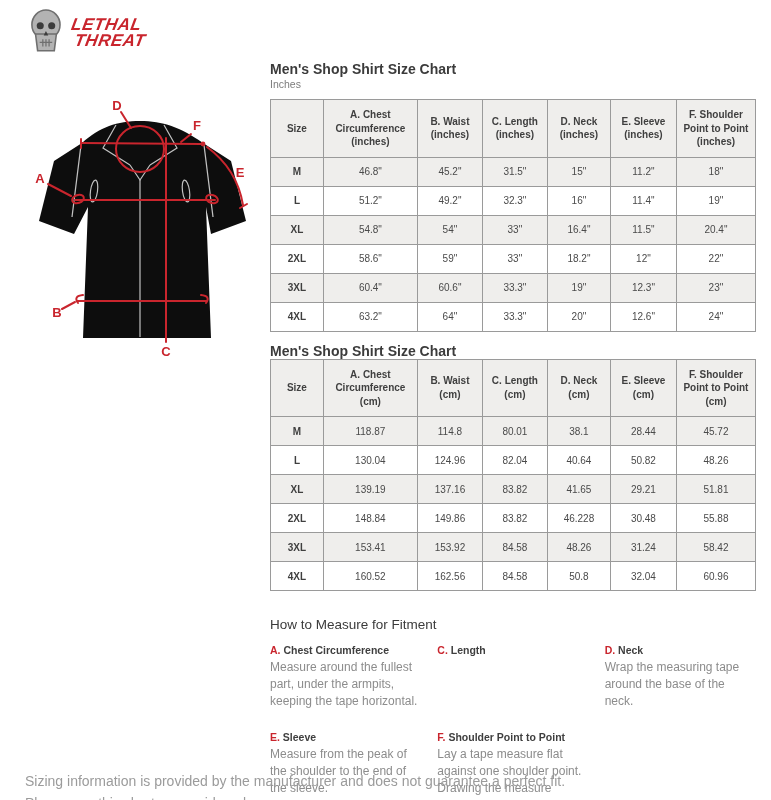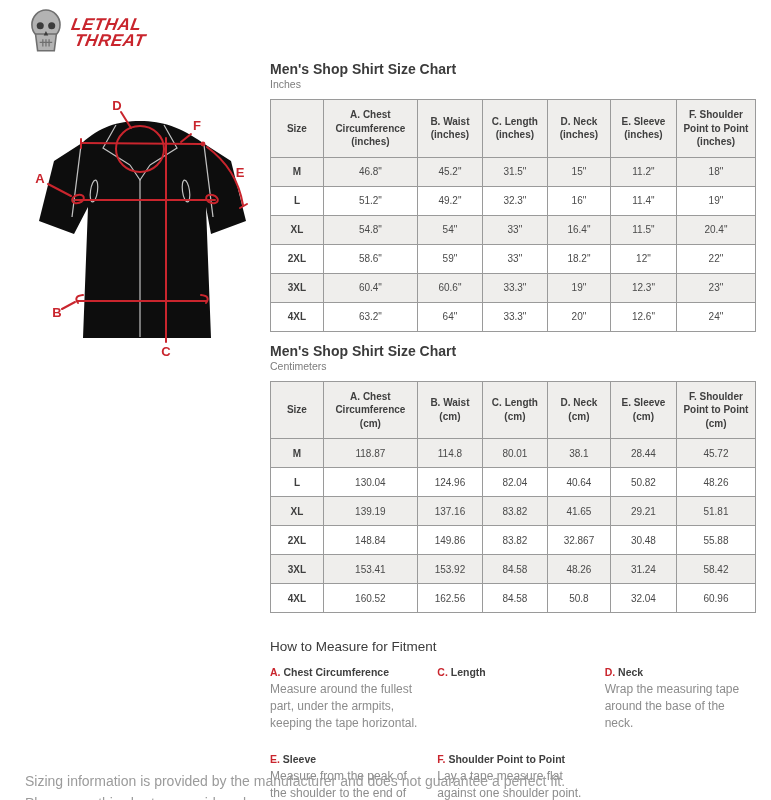--- a/index.html
+++ b/index.html
@@ -194,21 +194,20 @@
               <td>20"</td>
               <td>12.6"</td>
               <td>24"</td>
             </tr>
           </tbody>
       </table>
     </div>
 
     <div class="tbl-section">
       <div class="chart-title">Men's Shop Shirt Size Chart</div>
-      <div class="chart-subtitle">Centimeters</div>
       <table class="size-table">
         <colgroup>
           <col style="width:10.9%">
             <col style="width:19.4%">
             <col style="width:13.4%">
           <col style="width:13.4%">
             <col style="width:13.0%">
             <col style="width:13.6%">
             <col style="width:16.3%">
         </colgroup>
@@ -249,21 +248,21 @@
               <td>83.82</td>
               <td>41.65</td>
               <td>29.21</td>
               <td>51.81</td>
             </tr>
             <tr>
               <td>2XL</td>
               <td>148.84</td>
               <td>149.86</td>
               <td>83.82</td>
-              <td>32.867</td>
+              <td>46.228</td>
               <td>30.48</td>
               <td>55.88</td>
             </tr>
             <tr>
               <td>3XL</td>
               <td>153.41</td>
               <td>153.92</td>
               <td>84.58</td>
               <td>48.26</td>
               <td>31.24</td>

